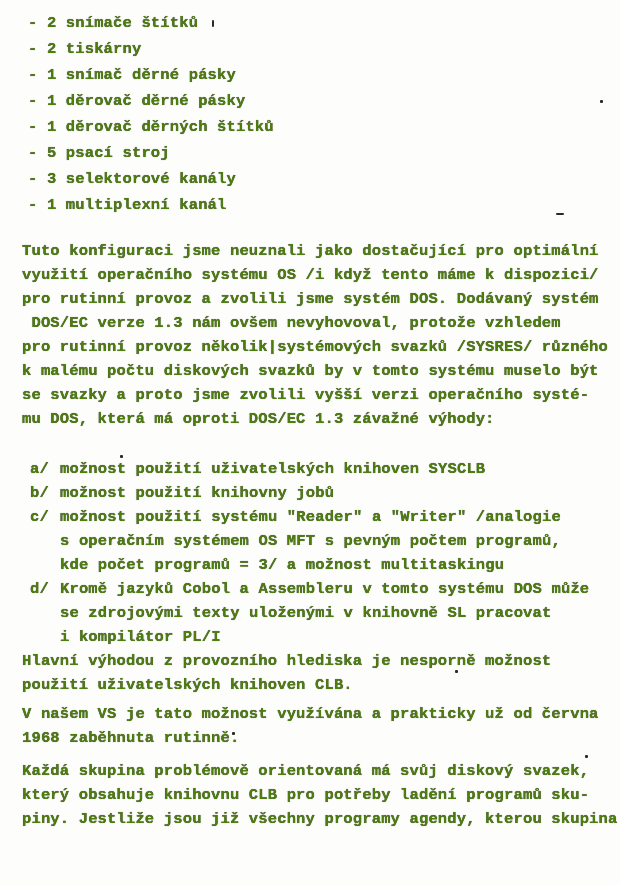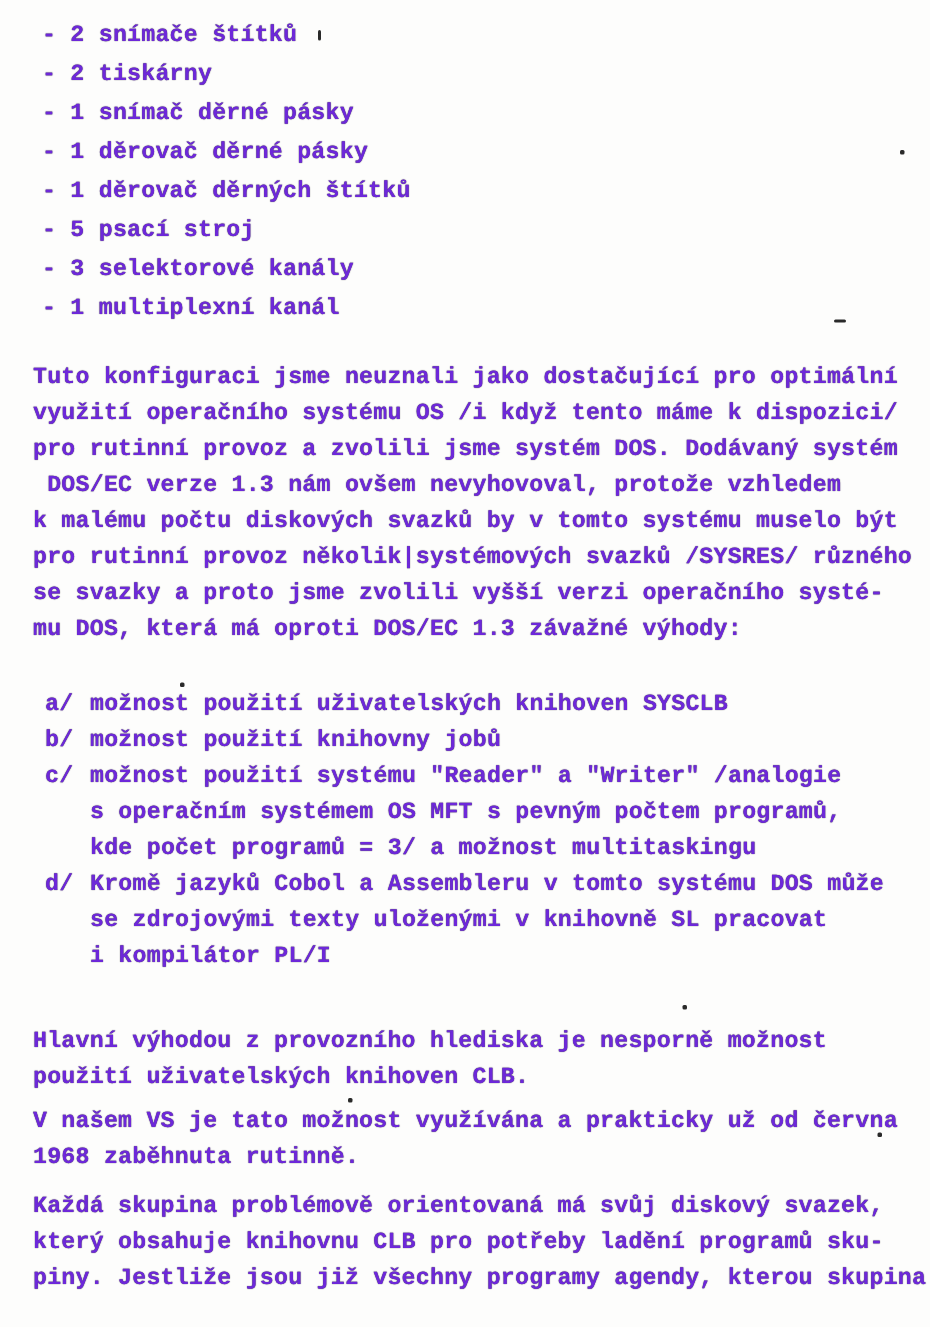--- a/index.html
+++ b/index.html
@@ -8,21 +8,21 @@
     background: #ffffff;
   }
   .page {
     position: relative;
     width: 620px;
     height: 885px;
     background: #fdfdfc;
     overflow: hidden;
     font-family: "Liberation Mono", "DejaVu Sans Mono", monospace;
     font-weight: bold;
-    color: #6d28d9;
+    color: #4d7c0f;
     box-sizing: border-box;
     padding: 10px 0 0 22px;
     text-shadow: 0 0 0.7px rgba(10,10,10,0.85);
   }
   .line {
     white-space: pre;
     font-size: 15.5px;
     letter-spacing: 0.15px;
   }
   .equipment .line { line-height: 26px; }
@@ -35,21 +35,21 @@
     align-items: flex-start;
   }
   .adv-label {
     width: 38px;
     flex: 0 0 38px;
     padding-left: 8px;
     box-sizing: border-box;
   }
   .adv-lines { flex: 1; }
   .advantages .line { line-height: 24px; font-size: 15.5px; white-space: pre; }
-  .para-2 { margin-top: 33px; }
+  .para-2 { }
   .para-3 { margin-top: 5px; }
   .para-4 { margin-top: 9px; }
   .artifact {
     position: absolute;
     background: #2a2a2a;
     border-radius: 1px;
   }
   .artifact.dot { width: 3px; height: 3px; }
   .artifact.dash { width: 8px; height: 2px; }
   .artifact.tick { width: 2px; height: 7px; }
@@ -68,22 +68,22 @@
     <div class="line">- 5 psací stroj</div>
     <div class="line">- 3 selektorové kanály</div>
     <div class="line">- 1 multiplexní kanál</div>
   </div>
 
   <div class="para para-1">
     <div class="line">Tuto konfiguraci jsme neuznali jako dostačující pro optimální</div>
     <div class="line">využití operačního systému OS /i když tento máme k dispozici/</div>
     <div class="line">pro rutinní provoz a zvolili jsme systém DOS. Dodávaný systém</div>
     <div class="line"> DOS/EC verze 1.3 nám ovšem nevyhovoval, protože vzhledem</div>
+    <div class="line">pro rutinní provoz několik|systémových svazků /SYSRES/ různého</div>
     <div class="line">k malému počtu diskových svazků by v tomto systému muselo být</div>
-    <div class="line">pro rutinní provoz několik|systémových svazků /SYSRES/ různého</div>
     <div class="line">se svazky a proto jsme zvolili vyšší verzi operačního systé-</div>
     <div class="line">mu DOS, která má oproti DOS/EC 1.3 závažné výhody:</div>
   </div>
 
   <div class="advantages">
 
     <div class="adv-item">
       <div class="adv-label line">a/</div>
       <div class="adv-lines">
         <div class="line">možnost použití uživatelských knihoven SYSCLB</div>

